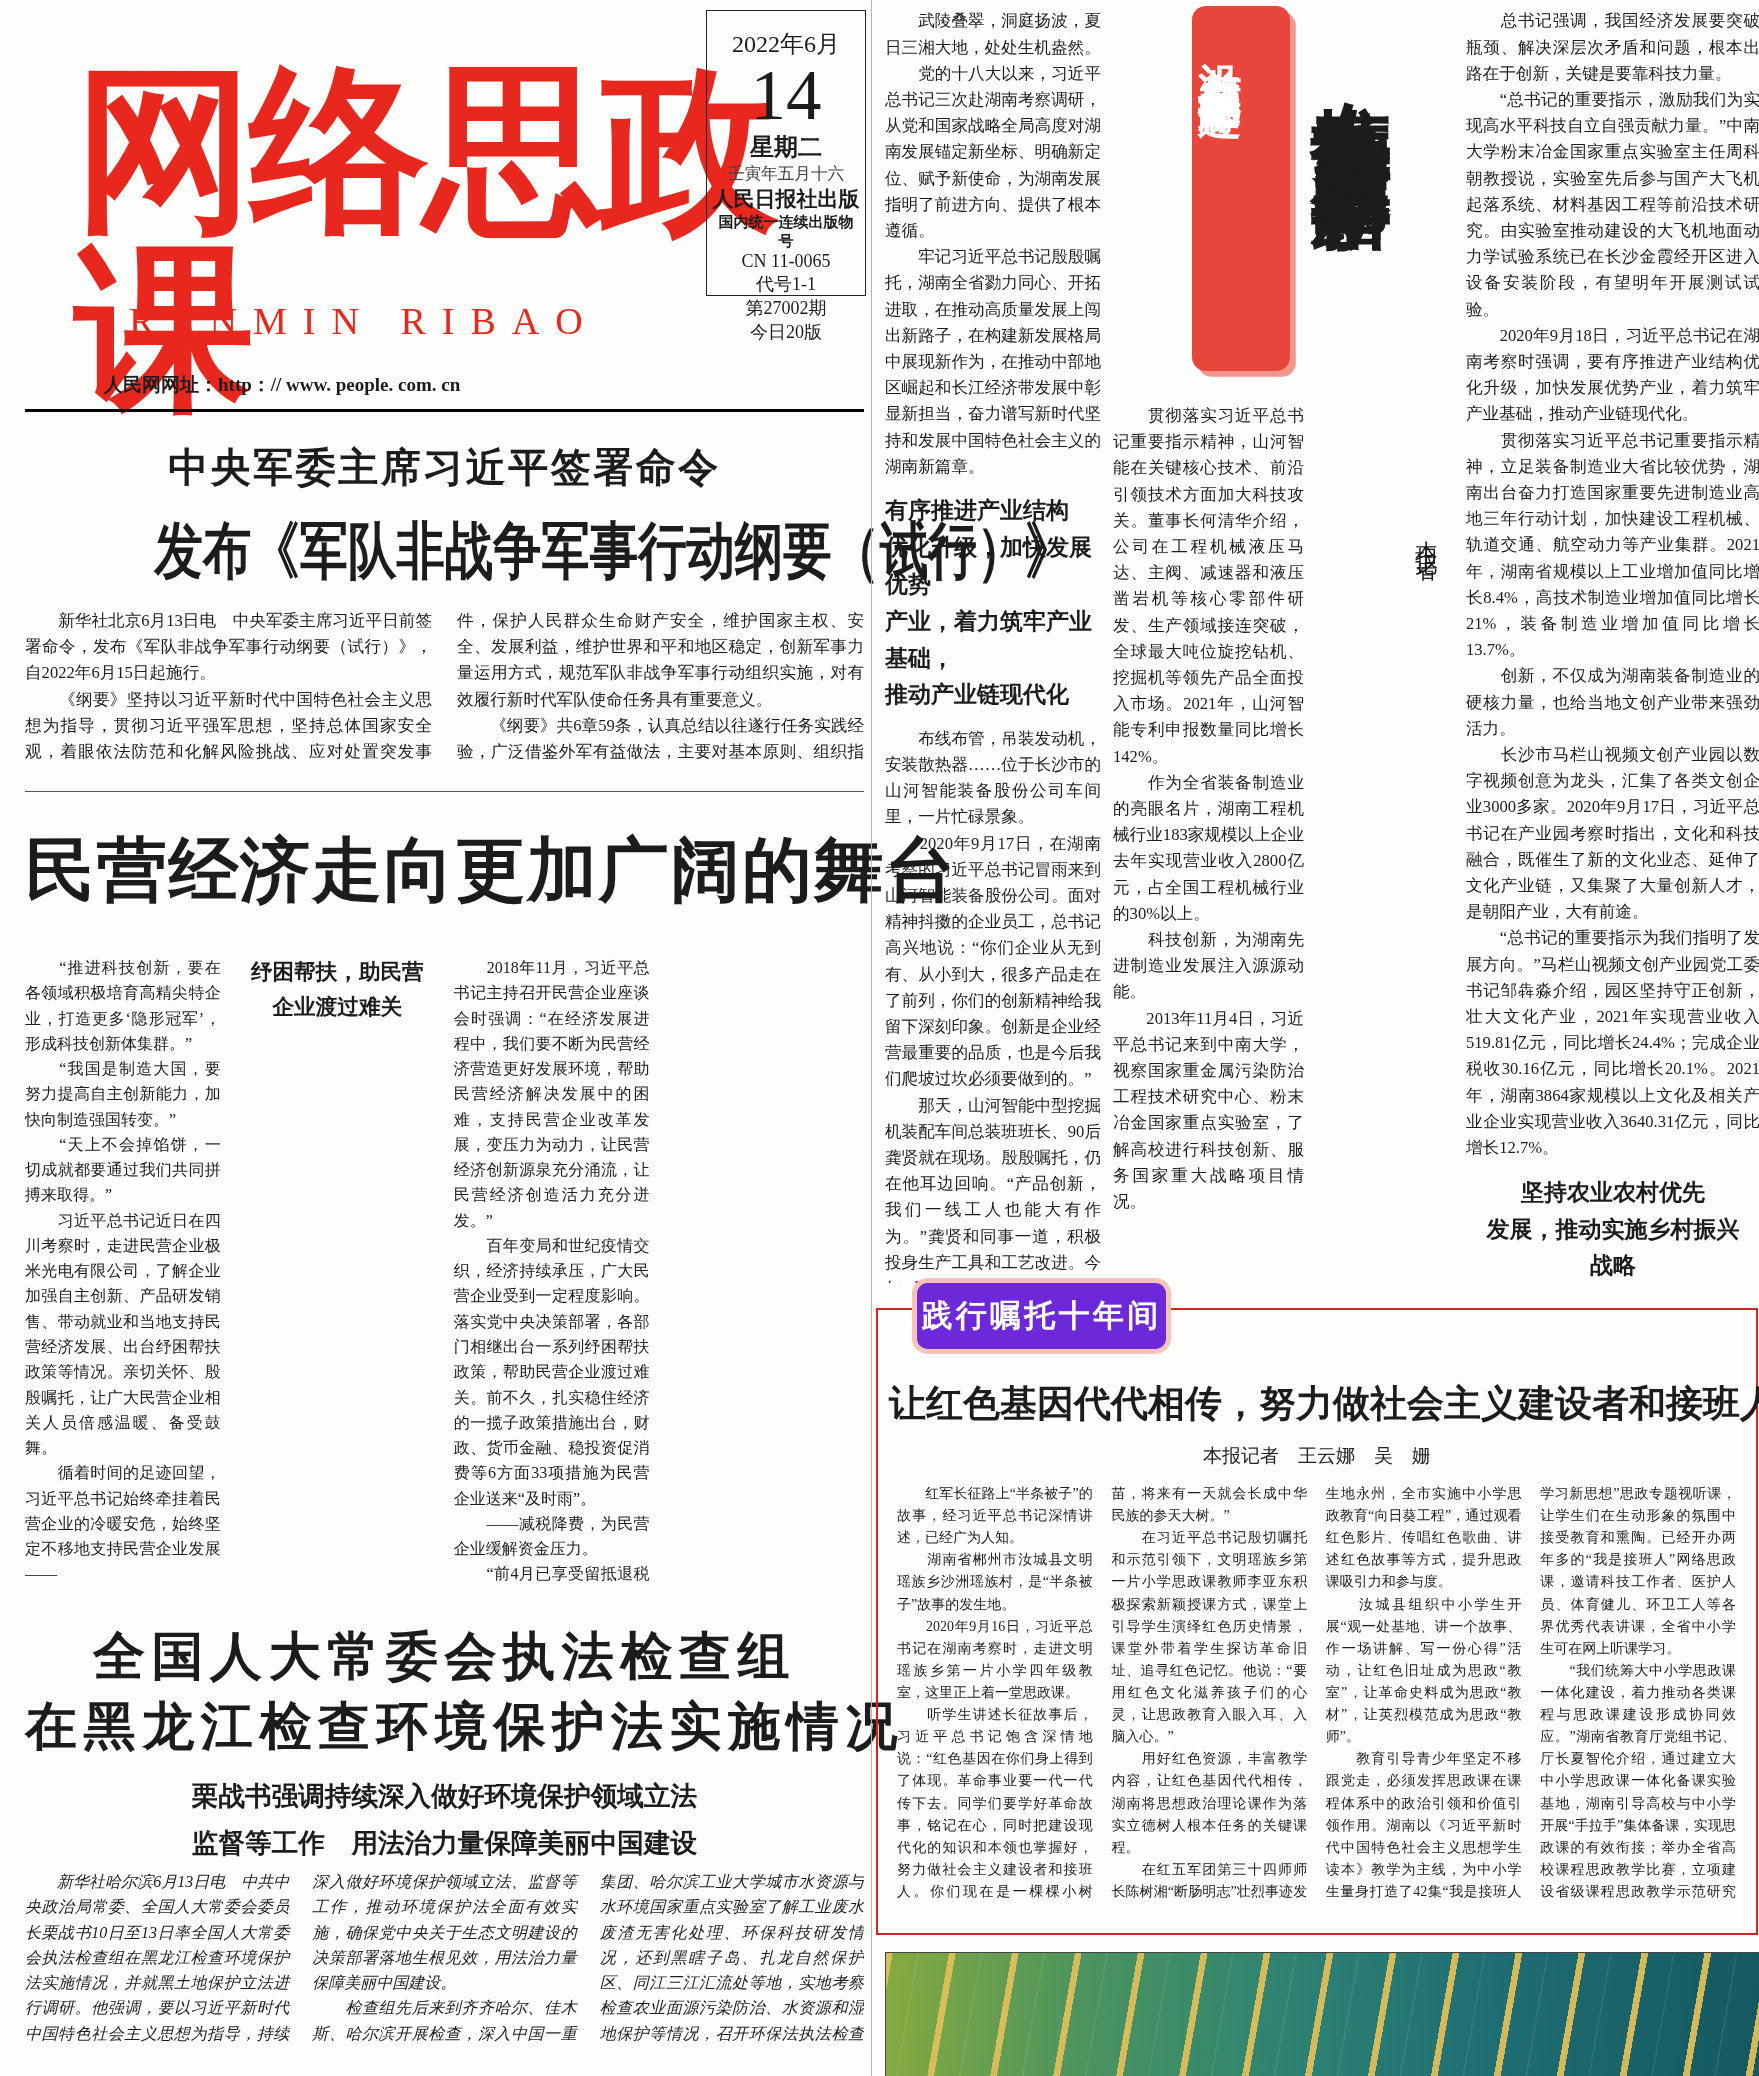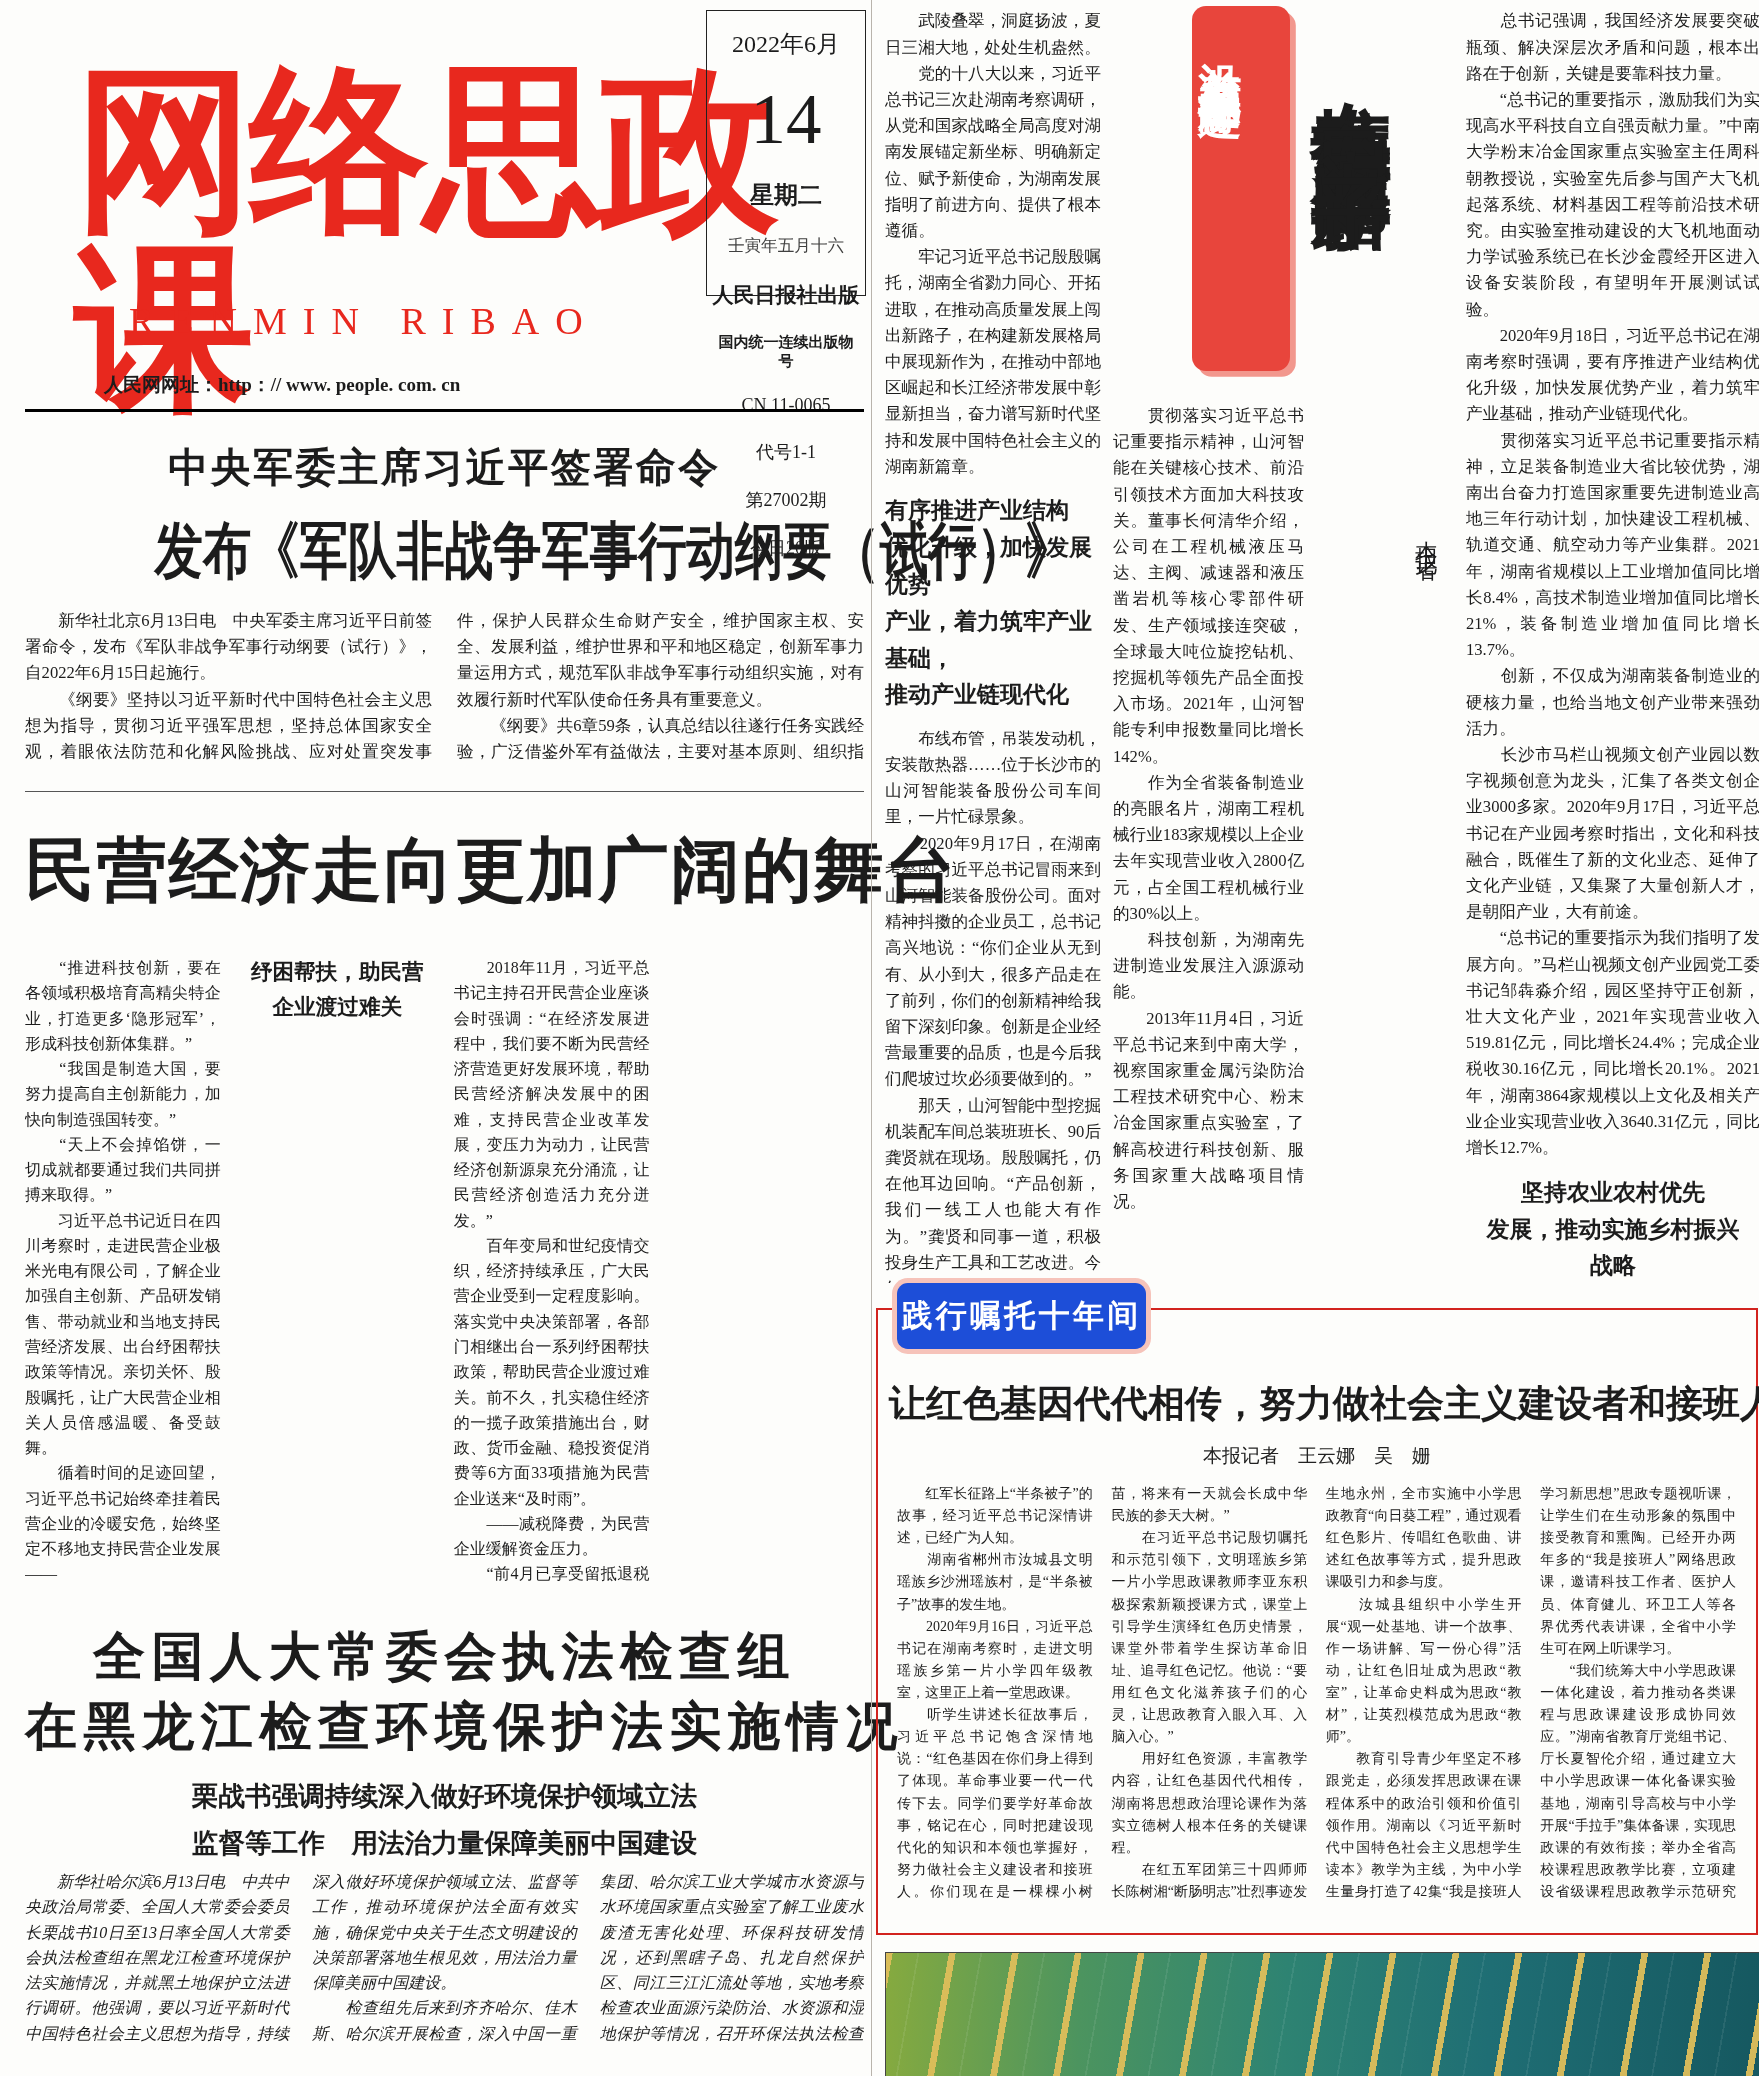--- a/index.html
+++ b/index.html
@@ -38,40 +38,40 @@
 
   
   #v-banner{background:#e8453c;border-radius:14px;box-shadow:5.8px 5.8px 0 0 #f2978d;display:flex;justify-content:center;padding-top:23px;box-sizing:border-box;}
   #v-banner .vtxt{writing-mode:vertical-rl;color:#fff;font-weight:900;font-size:43px;font-family:"Liberation Sans",sans-serif;letter-spacing:4.2px;}
   #v-banner .vsub{writing-mode:vertical-rl;color:#fff;font-weight:700;font-size:30px;font-family:"Liberation Sans",sans-serif;margin-top:4.2px;}
   #v-headline{writing-mode:vertical-rl;font-size:81px;font-weight:900;font-family:"Liberation Sans",sans-serif;letter-spacing:5.8px;line-height:1.18;}
   #v-byline{writing-mode:vertical-rl;font-size:22.4px;letter-spacing:5.8px;}
 
   
   #redbox{border:2.5px solid #d2231e;}
-  #rb-tag{background:#1d4ed8;border-radius:10.8px;box-shadow:0 0 0 5px #f6c3ba;color:#fff;font-family:"Liberation Sans",sans-serif;font-weight:900;font-size:31px;display:flex;align-items:center;justify-content:center;letter-spacing:3.3px;}
+  #rb-tag{background:#6d28d9;border-radius:10.8px;box-shadow:0 0 0 5px #f6c3ba;color:#fff;font-family:"Liberation Sans",sans-serif;font-weight:900;font-size:31px;display:flex;align-items:center;justify-content:center;letter-spacing:3.3px;margin-left:20px;}
   #rb-headline{font-size:37px;font-weight:900;font-family:"Liberation Sans",sans-serif;white-space:nowrap;}
 
   
   #photo{background:
     repeating-linear-gradient(100deg, rgba(222,190,90,.95) 0 6.6px, rgba(0,0,0,0) 6.6px 62px),
     repeating-linear-gradient(100deg, rgba(255,255,255,.08) 0 1.7px, rgba(0,0,0,0) 1.7px 31px),
     linear-gradient(92deg,#86aa3f 0%,#4c945f 22%,#2e8372 45%,#1f6e74 68%,#15575f 100%);
     border:0.4px solid #444;}
 </style>
 </head>
 <body>
 
 <div id="page">
 
   <div class="abs" style="left:25px;top:0;width:839px;height:407px;">
     <div class="abs" id="logo" style="left:50px;top:62px;">网络思政课</div>
     <div class="abs" id="logo-latin" style="left:104px;top:299px;">RENMIN RIBAO</div>
     <div class="abs" id="website" style="left:79px;top:372px;">人民网网址：http：// www. people. com. cn</div>
-    <div class="abs" id="datebox" style="left:681px;top:10.4px;width:160px;height:286px;gap:24px;">
+    <div class="abs" id="datebox" style="left:681px;top:10.4px;width:160px;height:286px;">
       <div class="d1">2022年6月</div>
       <div class="d2">14</div>
       <div class="d3">星期二</div>
       <div class="d4">壬寅年五月十六</div>
       <div class="d5">人民日报社出版</div>
       <div class="d6">国内统一连续出版物号</div>
       <div class="d7">CN 11-0065</div>
       <div class="d8">代号1-1</div>
       <div class="d9">第27002期</div>
       <div class="d10">今日20版</div>

